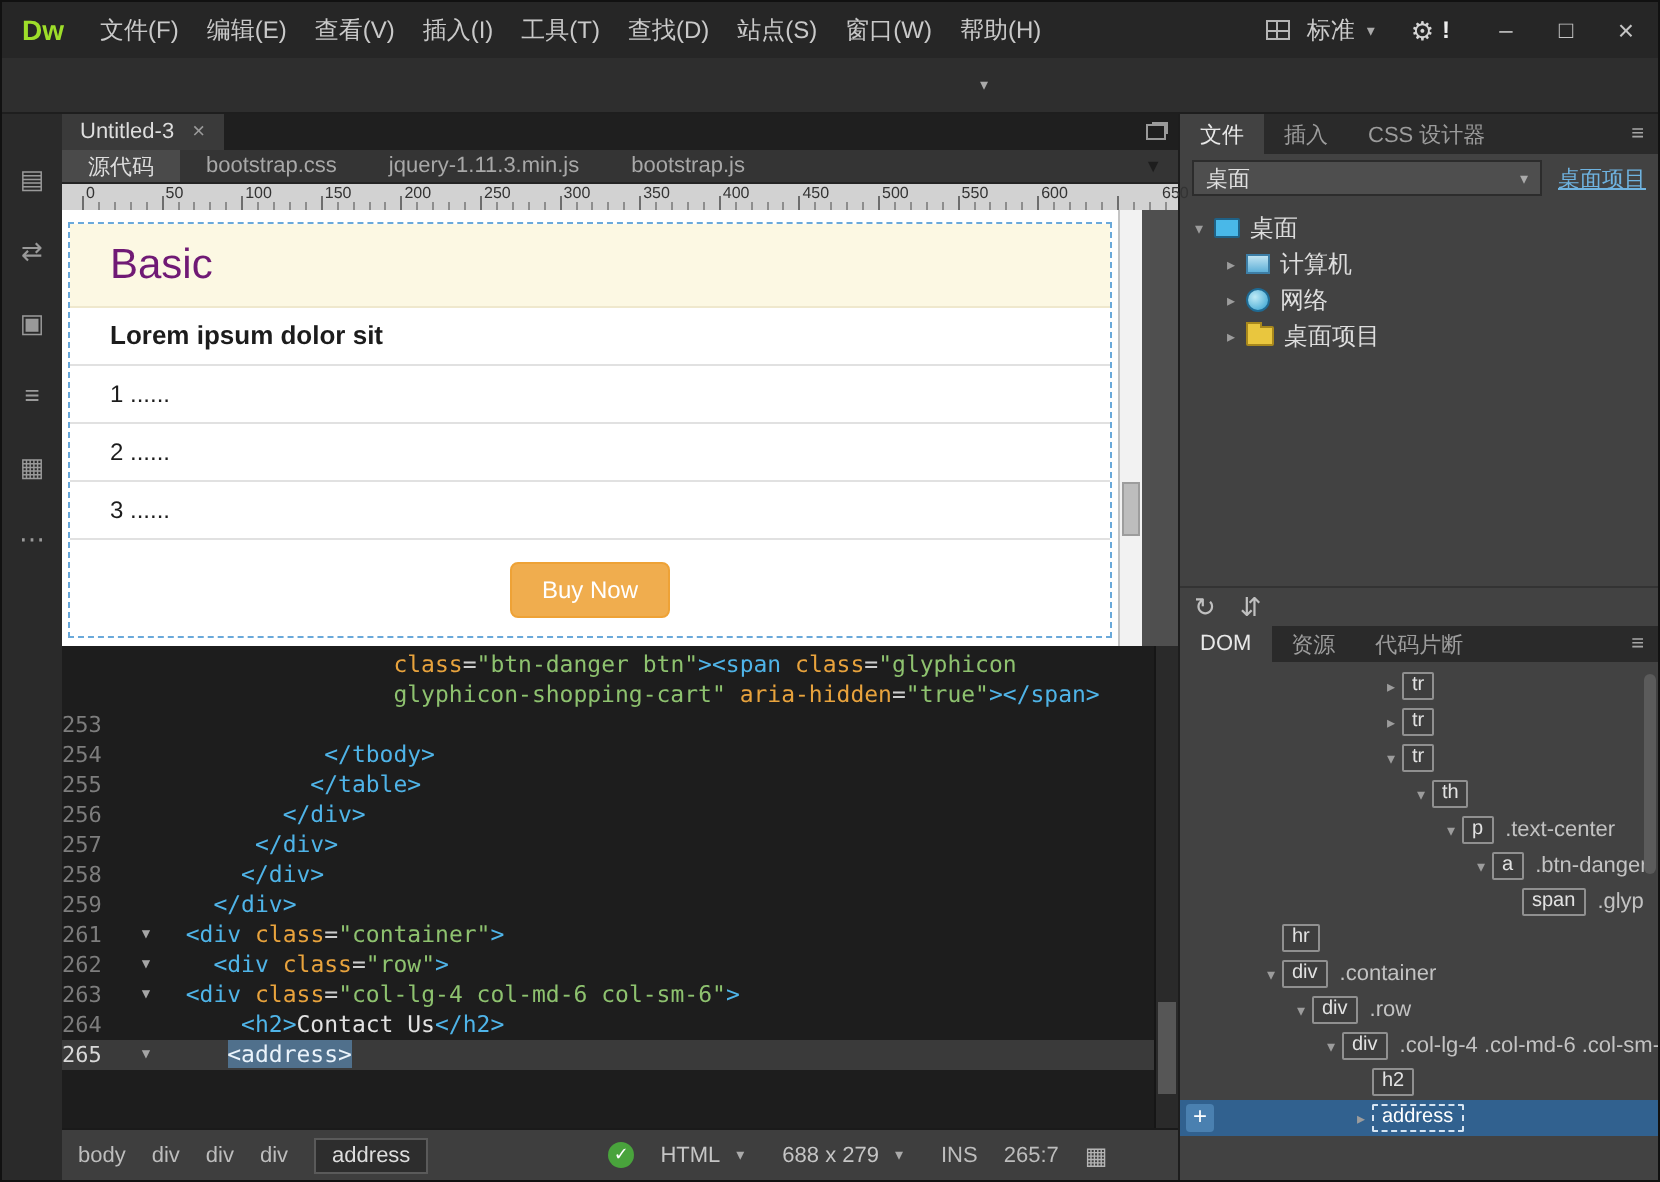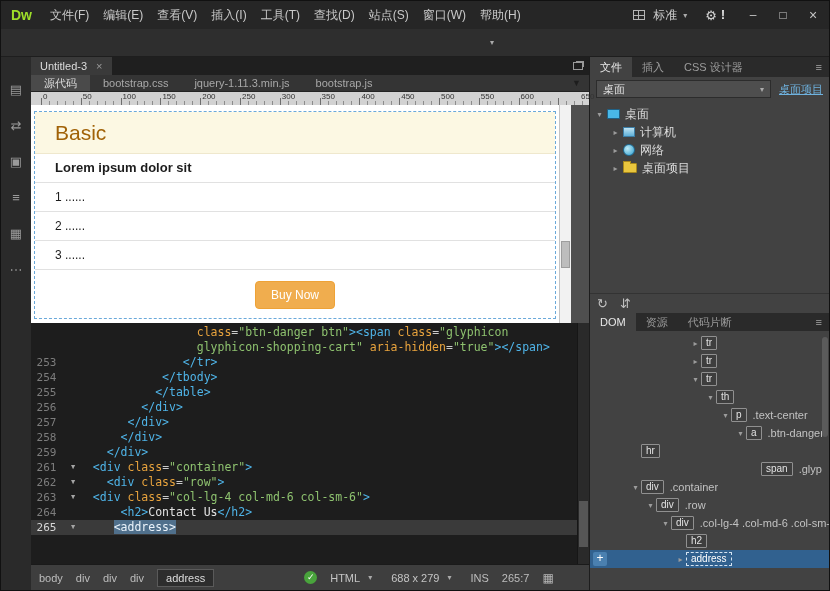--- a/index.html
+++ b/index.html
@@ -49,34 +49,34 @@
       repeating-linear-gradient(to right, #8d8d8d 0 1px, transparent 1px 7.96px);
     background-repeat:no-repeat,no-repeat;
     background-size:1000px 7px,1000px 4px;
     background-position:10px 6px,10px 9px; }
   .ruler-label { position:absolute; top:0; font-size:8px; color:#333; }
 
   
   .design { height:218px; background:#fff; position:relative; flex-shrink:0; overflow:hidden; }
   .bs-panel { position:absolute; left:3px; top:6px; width:522px; height:208px; border:1px dashed #6aa9da; background:#fff; }
   .bs-head { height:42px; background:#fcf8e3; border-bottom:1px solid #efe8cd; display:flex; align-items:center; padding-left:20px; }
-  .bs-heading { color:#a16207; font-size:21px; }
+  .bs-heading { color:#701a75; font-size:21px; }
   .bs-row { height:29px; line-height:28px; border-bottom:1px solid #e1e1e1; padding-left:20px; color:#1c1c1c; font-size:12px; }
   .bs-row.title { font-weight:bold; font-size:13px; }
   .bs-foot { height:49px; display:flex; align-items:center; justify-content:center; }
   .buy-btn { background:#f0ad4e; border:1px solid #eea236; border-radius:4px; color:#fff; font-size:12px; padding:6px 15px; font-family:"Liberation Sans",sans-serif; }
   .dv-scroll { position:absolute; left:528px; top:0; width:12px; height:100%; background:#f2f2f2; border-left:1px solid #c4c4c4; }
   .dv-thumb { position:absolute; left:1px; top:136px; width:9px; height:27px; background:#bdbdbd; border:1px solid #9d9d9d; }
   .dv-filler { position:absolute; left:540px; top:0; width:18px; height:100%; background:#4f4f4f; }
 
   
   .code { flex:1; background:#1d1d1d; font-family:"DejaVu Sans Mono","Liberation Mono",monospace; font-size:11.5px; position:relative; padding-top:2px; overflow:hidden; min-height:0; }
   .code-line { height:15px; line-height:15px; white-space:pre; display:flex; }
   .code-line.sel { background:#3a3a3a; }
-  .ln { width:36px; text-align:center; color:#7d7d7d; padding-right:5px; flex-shrink:0; font-size:11px; }
+  .ln { width:36px; text-align:left; color:#7d7d7d; padding-right:5px; flex-shrink:0; font-size:11px; }
   .code-line.sel .ln { color:#d8d8d8; }
   .fold { width:12px; color:#a5a5a5; font-size:7px; line-height:15px; text-align:center; flex-shrink:0; }
   .code-text { white-space:pre; }
   .tok-t { color:#4fb4e8; } .tok-a { color:#e8a33d; } .tok-s { color:#8ec26f; }
   .tok-x { color:#e2e2e2; } .tok-p { color:#cccccc; } .tok-w { color:#cccccc; }
   .tok-h { background:#50708c; color:#eaf3fb; }
   .cv-scroll { position:absolute; right:0; top:0; width:12px; height:100%; background:#2a2a2a; border-left:1px solid #161616; }
   .cv-thumb { position:absolute; left:1px; top:178px; width:9px; height:46px; background:#565656; }
 
   
@@ -231,21 +231,21 @@
         <div class="dv-scroll">
           <div class="dv-thumb"></div>
         </div>
         <div class="dv-filler"></div>
       </div>
 
       <div class="code">
         <div>
             <div class="code-line"><span class="ln"></span><span class="fold"></span><span class="code-text"><span class="tok-w">                 </span><span class="tok-a">class</span><span class="tok-p">=</span><span class="tok-s">"btn-danger btn"</span><span class="tok-t">&gt;&lt;span</span><span class="tok-w"> </span><span class="tok-a">class</span><span class="tok-p">=</span><span class="tok-s">"glyphicon</span></span></div>
             <div class="code-line"><span class="ln"></span><span class="fold"></span><span class="code-text"><span class="tok-w">                 </span><span class="tok-s">glyphicon-shopping-cart"</span><span class="tok-w"> </span><span class="tok-a">aria-hidden</span><span class="tok-p">=</span><span class="tok-s">"true"</span><span class="tok-t">&gt;&lt;/span&gt;</span></span></div>
-            <div class="code-line"><span class="ln">253</span><span class="fold"></span><span class="code-text"><span class="tok-w">               </span><span class="tok-t">&lt;/tr&gt;</span></span></div>
+            <div class="code-line"><span class="ln">253</span><span class="fold"></span></div>
             <div class="code-line"><span class="ln">254</span><span class="fold"></span><span class="code-text"><span class="tok-w">            </span><span class="tok-t">&lt;/tbody&gt;</span></span></div>
             <div class="code-line"><span class="ln">255</span><span class="fold"></span><span class="code-text"><span class="tok-w">           </span><span class="tok-t">&lt;/table&gt;</span></span></div>
             <div class="code-line"><span class="ln">256</span><span class="fold"></span><span class="code-text"><span class="tok-w">         </span><span class="tok-t">&lt;/div&gt;</span></span></div>
             <div class="code-line"><span class="ln">257</span><span class="fold"></span><span class="code-text"><span class="tok-w">       </span><span class="tok-t">&lt;/div&gt;</span></span></div>
             <div class="code-line"><span class="ln">258</span><span class="fold"></span><span class="code-text"><span class="tok-w">      </span><span class="tok-t">&lt;/div&gt;</span></span></div>
             <div class="code-line"><span class="ln">259</span><span class="fold"></span><span class="code-text"><span class="tok-w">    </span><span class="tok-t">&lt;/div&gt;</span></span></div>
             <div class="code-line"><span class="ln">261</span><span class="fold">▼</span><span class="code-text"><span class="tok-w">  </span><span class="tok-t">&lt;div</span><span class="tok-w"> </span><span class="tok-a">class</span><span class="tok-p">=</span><span class="tok-s">"container"</span><span class="tok-t">&gt;</span></span></div>
             <div class="code-line"><span class="ln">262</span><span class="fold">▼</span><span class="code-text"><span class="tok-w">    </span><span class="tok-t">&lt;div</span><span class="tok-w"> </span><span class="tok-a">class</span><span class="tok-p">=</span><span class="tok-s">"row"</span><span class="tok-t">&gt;</span></span></div>
             <div class="code-line"><span class="ln">263</span><span class="fold">▼</span><span class="code-text"><span class="tok-w">  </span><span class="tok-t">&lt;div</span><span class="tok-w"> </span><span class="tok-a">class</span><span class="tok-p">=</span><span class="tok-s">"col-lg-4 col-md-6 col-sm-6"</span><span class="tok-t">&gt;</span></span></div>
             <div class="code-line"><span class="ln">264</span><span class="fold"></span><span class="code-text"><span class="tok-w">      </span><span class="tok-t">&lt;h2&gt;</span><span class="tok-x">Contact Us</span><span class="tok-t">&lt;/h2&gt;</span></span></div>
@@ -358,30 +358,30 @@
           <div class="dom-row" style="padding-left: 130px;">
             <span class="chev">▾</span>
             <span class="dom-tag">p</span>
             <span class="dom-cls">.text-center</span>
           </div>
           <div class="dom-row" style="padding-left: 145px;">
             <span class="chev">▾</span>
             <span class="dom-tag">a</span>
             <span class="dom-cls">.btn-danger</span>
           </div>
-          <div class="dom-row" style="padding-left: 40px;">
-            <span class="chev"></span>
-            <span class="dom-tag">hr</span>
-          </div>
           <div class="dom-row" style="padding-left: 160px;">
             <span class="chev"></span>
             <span class="dom-tag">span</span>
             <span class="dom-cls">.glyp</span>
           </div>
           <div class="dom-row" style="padding-left: 40px;">
+            <span class="chev"></span>
+            <span class="dom-tag">hr</span>
+          </div>
+          <div class="dom-row" style="padding-left: 40px;">
             <span class="chev">▾</span>
             <span class="dom-tag">div</span>
             <span class="dom-cls">.container</span>
           </div>
           <div class="dom-row" style="padding-left: 55px;">
             <span class="chev">▾</span>
             <span class="dom-tag">div</span>
             <span class="dom-cls">.row</span>
           </div>
           <div class="dom-row" style="padding-left: 70px;">

